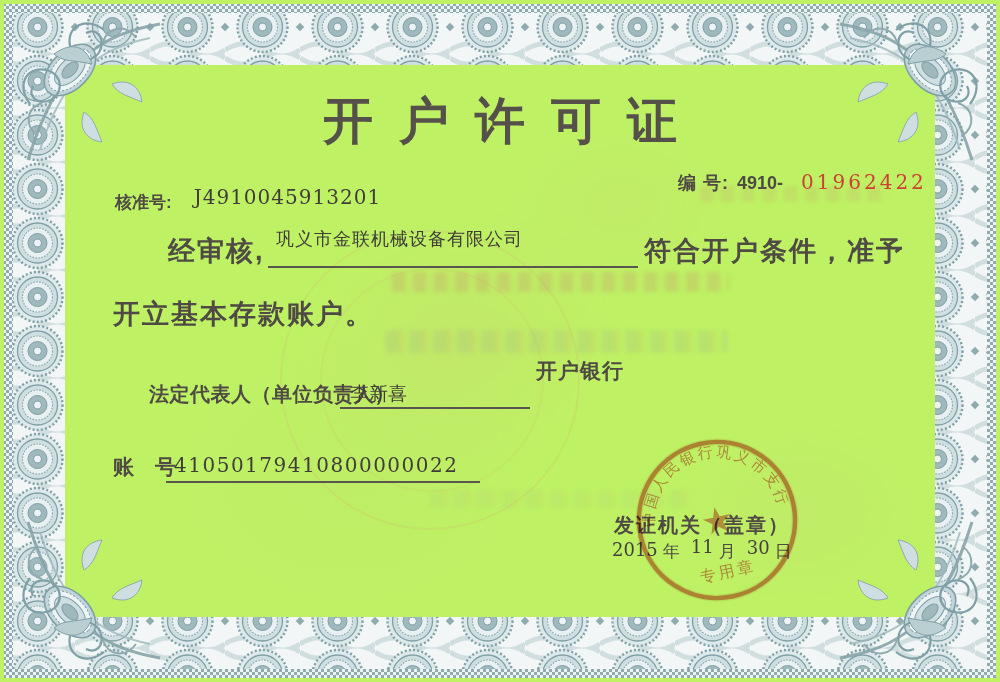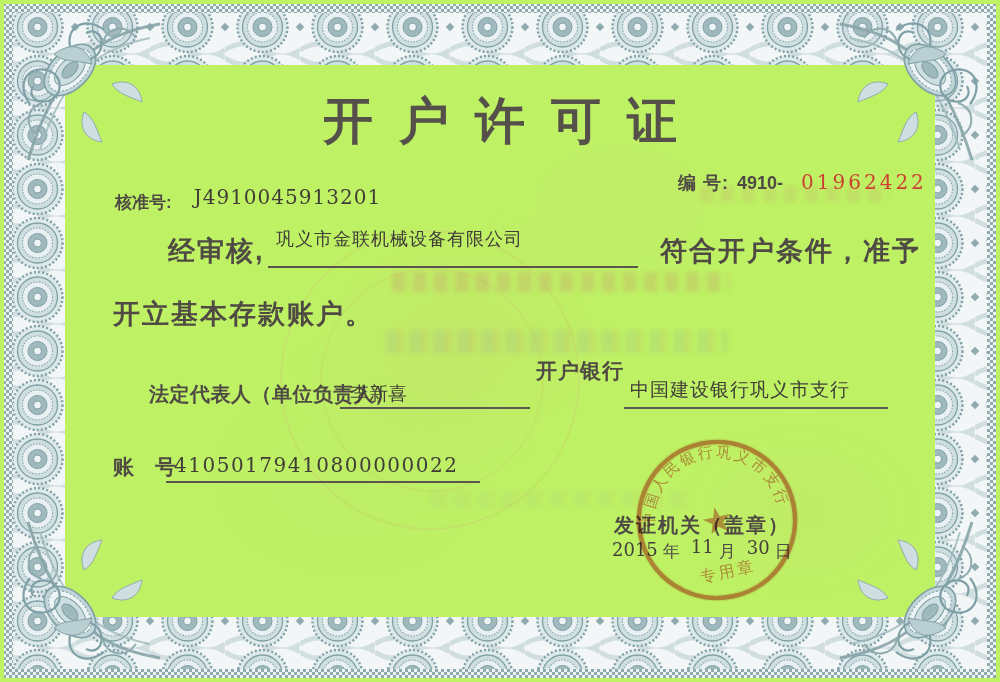--- a/index.html
+++ b/index.html
@@ -56,21 +56,21 @@
   .serial-prefix { font-size:18px; font-weight:600; margin-left:8px; color:#4f4a44; }
   .serial-number { font-size:20px; margin-left:18px; letter-spacing:3px; color:#cd4033; font-family:"DejaVu Serif", serif; }
 
   .big { font-size:27px; font-weight:600; letter-spacing:2px; }
   .audited-prefix { position:absolute; left:168px; top:233px; }
   .company-line {
     position:absolute; left:268px; top:236px; width:370px; height:32px;
     border-bottom:2px solid #5a554e; font-size:18px; padding-left:8px; letter-spacing:1px;
     display:flex; align-items:flex-end; padding-bottom:15px;
   }
-  .audited-suffix { position:absolute; left:644px; top:233px;margin-left:16px; }
+  .audited-suffix { position:absolute; left:644px; top:233px; }
   .line2 { position:absolute; left:113px; top:296px; }
 
   .legal-label { position:absolute; left:113px; top:381px; font-size:20px; letter-spacing:0.5px;margin-left:36px; }
   .legal-line {
     position:absolute; left:340px; top:378px; width:190px; height:31px;
     border-bottom:2px solid #5a554e; font-size:19px; padding-left:10px;
     display:flex; align-items:flex-end; 
   }
   .bank-label { position:absolute; left:536px; top:357px; font-size:21px; letter-spacing:1px; }
   .bank-line {
@@ -185,23 +185,20 @@
     <div class="big audited-suffix">符合开户条件，准予</div>
 
     <div class="big line2">开立基本存款账户。</div>
 
     <div class="label-sans legal-label">法定代表人（单位负责人）</div>
     <div class="legal-line">
       <span class="serif-val">李新喜</span>
     </div>
 
     <div class="label-sans bank-label">开户银行</div>
-    <div class="bank-line">
-      <span class="serif-val">中国建设银行巩义市支行</span>
-    </div>
 
     <div class="label-sans account-label">账　号</div>
     <div class="account-line">
       <span class="serif-val">41050179410800000022</span>
     </div>
 
     <div class="issuer-label">发证机关（盖章）</div>
 
     <div class="date-row">
       <span class="date-num d-year">2015</span>

